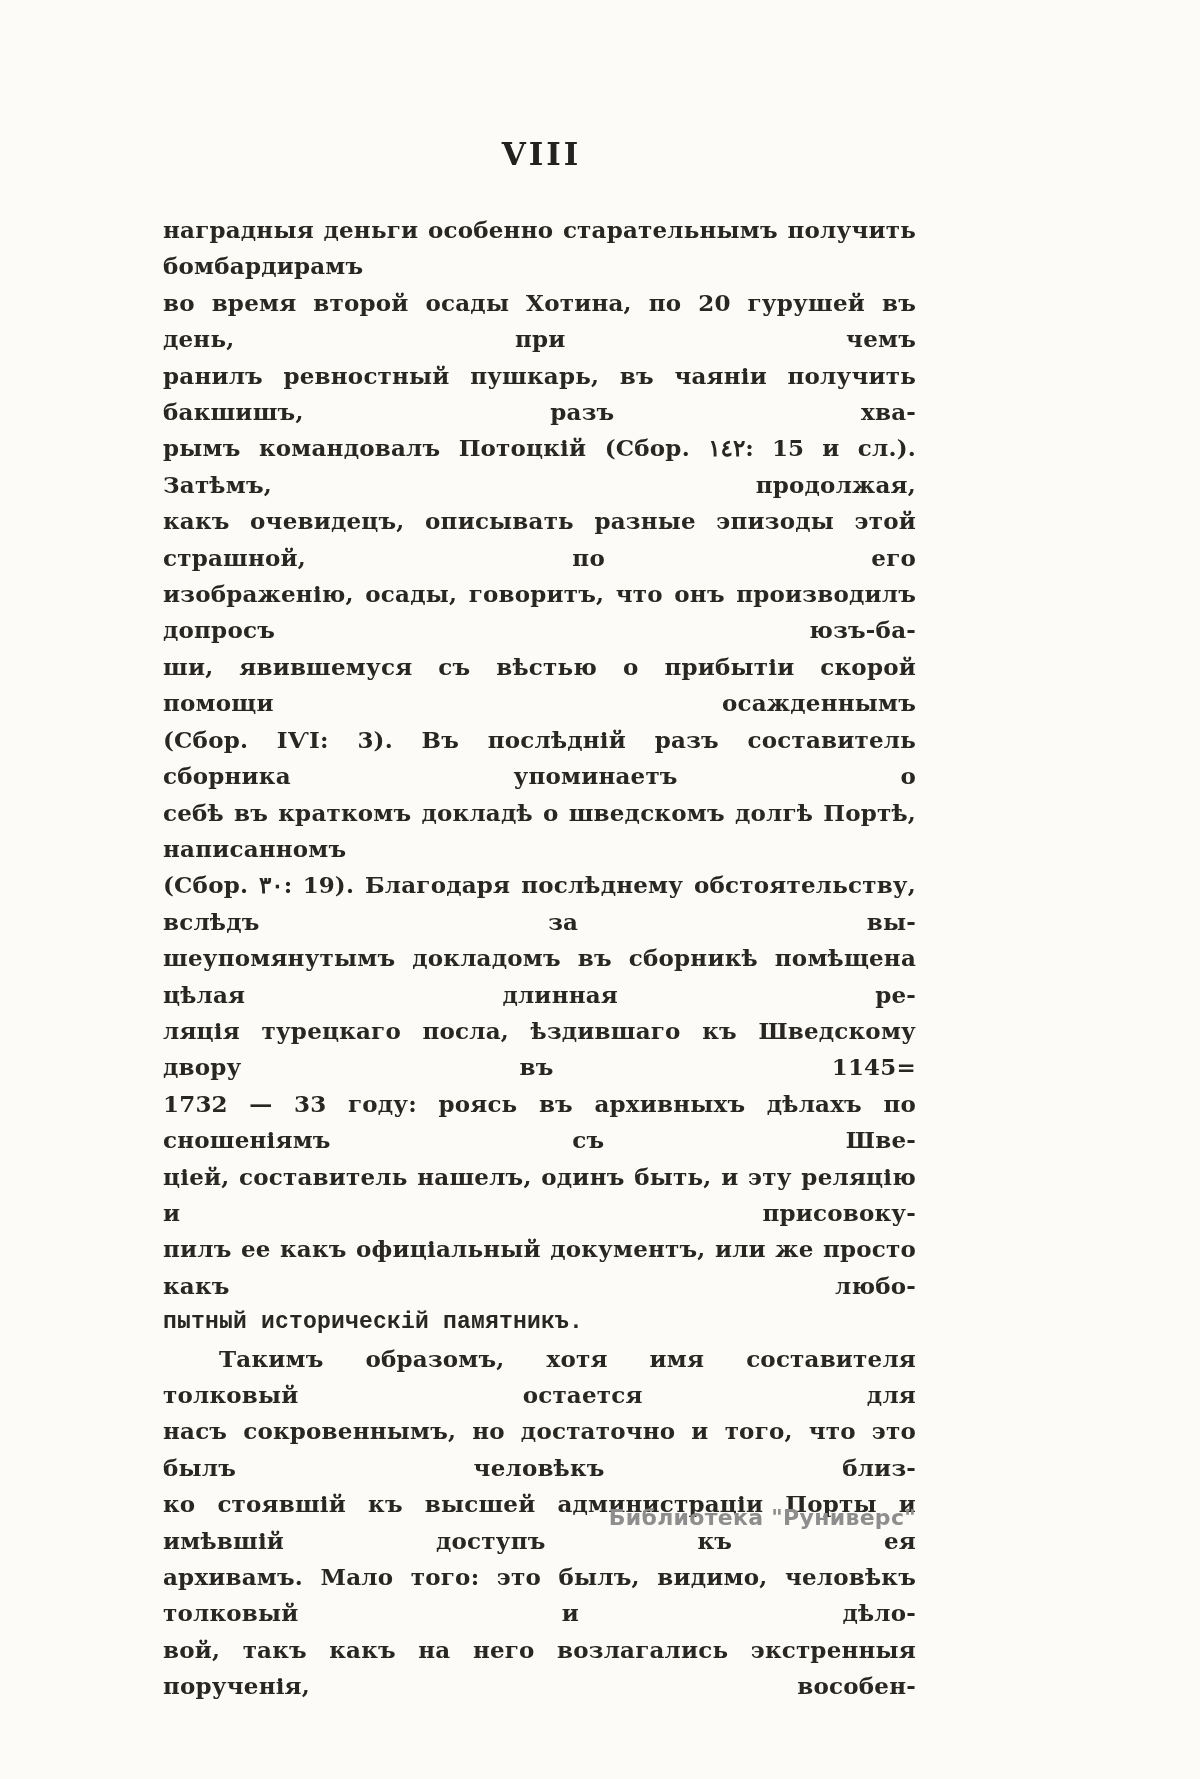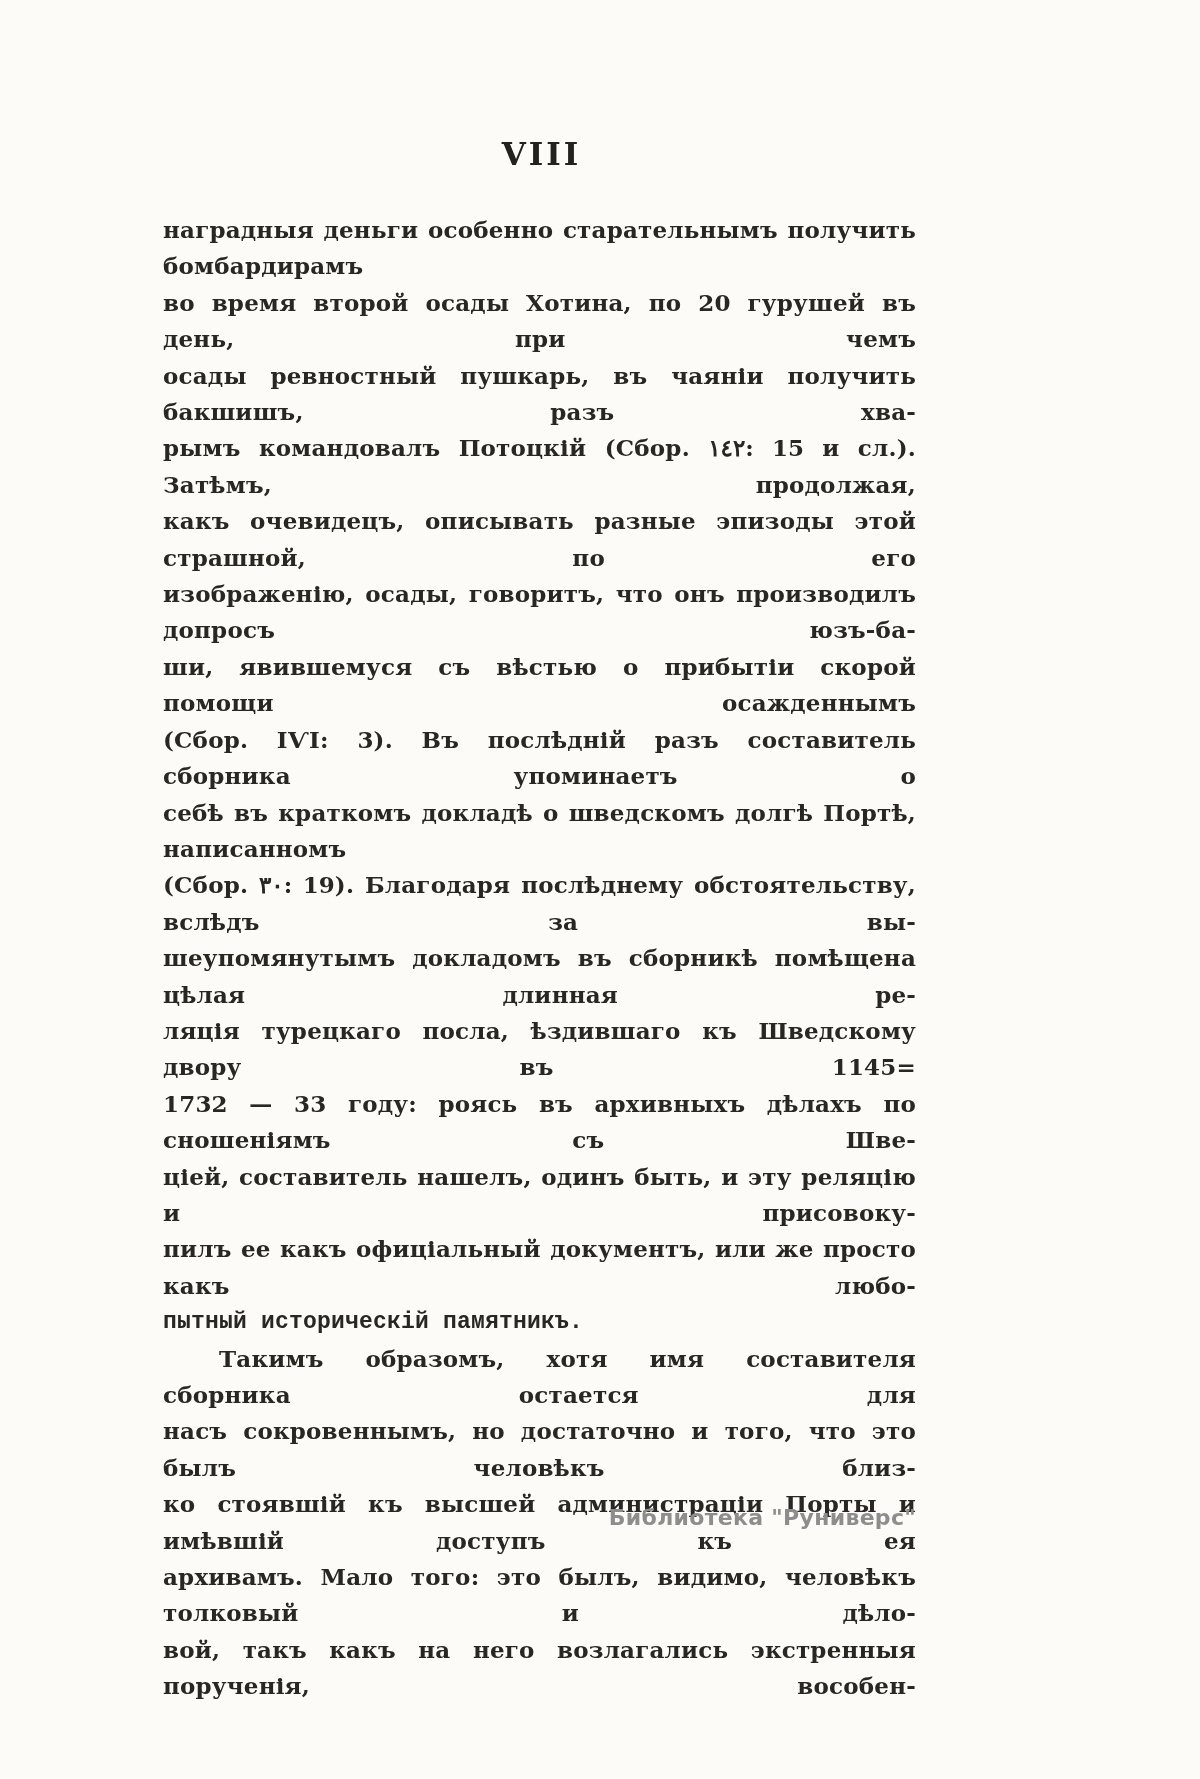--- a/index.html
+++ b/index.html
@@ -51,34 +51,34 @@
   }
 </style>
 </head>
 <body style="background: rgb(252, 251, 247);">
 
 <div class="page-number">VIII</div>
 
 <div class="text-block" id="text-block" style="color: rgb(40, 39, 34);">
     <div class="line">наградныя деньги особенно старательнымъ получить бомбардирамъ</div>
     <div class="line">во время второй осады Хотина, по 20 гурушей въ день, при чемъ</div>
-    <div class="line">осады ревностный пушкарь, въ чаяніи получить бакшишъ, разъ хва-</div>
+    <div class="line">ранилъ ревностный пушкарь, въ чаяніи получить бакшишъ, разъ хва-</div>
     <div class="line">рымъ командовалъ Потоцкій (Сбор. ١٤٢: 15 и сл.). Затѣмъ, продолжая,</div>
     <div class="line">какъ очевидецъ, описывать разные эпизоды этой страшной, по его</div>
     <div class="line">изображенію, осады, говоритъ, что онъ производилъ допросъ юзъ-ба-</div>
     <div class="line">ши, явившемуся съ вѣстью о прибытіи скорой помощи осажденнымъ</div>
     <div class="line">(Сбор. ІѴІ: 3). Въ послѣдній разъ составитель сборника упоминаетъ о</div>
     <div class="line">себѣ въ краткомъ докладѣ о шведскомъ долгѣ Портѣ, написанномъ</div>
     <div class="line">(Сбор. ٣٠: 19). Благодаря послѣднему обстоятельству, вслѣдъ за вы-</div>
     <div class="line">шеупомянутымъ докладомъ въ сборникѣ помѣщена цѣлая длинная ре-</div>
     <div class="line">ляція турецкаго посла, ѣздившаго къ Шведскому двору въ 1145=</div>
     <div class="line">1732 — 33 году: роясь въ архивныхъ дѣлахъ по сношеніямъ съ Шве-</div>
     <div class="line">ціей, составитель нашелъ, одинъ быть, и эту реляцію и присовоку-</div>
     <div class="line">пилъ ее какъ офиціальный документъ, или же просто какъ любо-</div>
     <div class="line flush">пытный историческій памятникъ.</div>
-    <div class="line indent">Такимъ образомъ, хотя имя составителя сборника остается для</div>
+    <div class="line indent">Такимъ образомъ, хотя имя составителя толковый остается для</div>
     <div class="line">насъ сокровеннымъ, но достаточно и того, что это былъ человѣкъ близ-</div>
     <div class="line">ко стоявшій къ высшей администраціи Порты и имѣвшій доступъ къ ея</div>
     <div class="line">архивамъ. Мало того: это былъ, видимо, человѣкъ толковый и дѣло-</div>
     <div class="line">вой, такъ какъ на него возлагались экстренныя порученія, вособен-</div>
   </div>
 
 <div class="watermark" style="color: rgb(141, 141, 141);">Библиотека "Руниверс"</div>
 
 </body></html>

